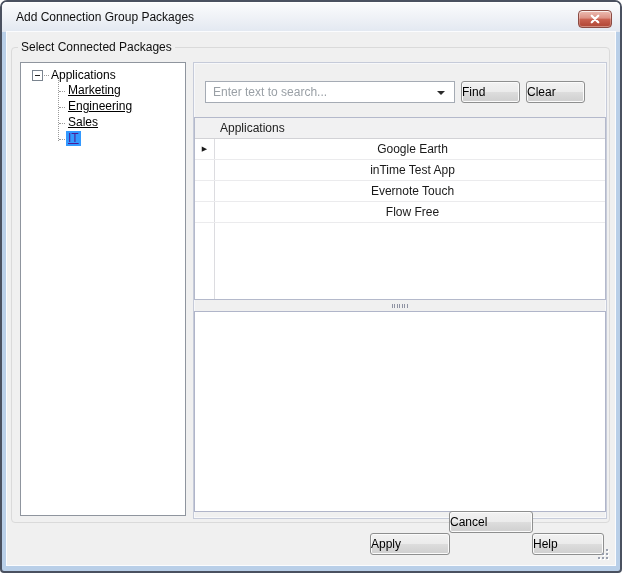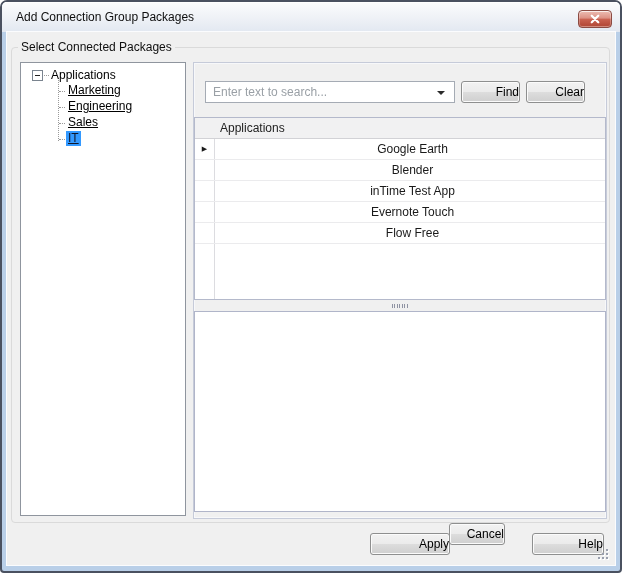--- a/index.html
+++ b/index.html
@@ -71,21 +71,21 @@
   .tree-children{position:absolute;left:0;top:20px;width:100%;}
   .tree-row{position:relative;height:16px;}
   .tree-row::before{
     content:"";position:absolute;left:38px;top:8px;width:6px;border-top:1px dotted #9a9a9a;
   }
   .tree-label{
     display:inline-block;margin-left:45px;line-height:15px;padding:0 2px;
     white-space:nowrap;
     text-decoration:underline;
   }
-  .tree-row.selected .tree-label{background:#3399ff;color:#0f172a;}
+  .tree-row.selected .tree-label{background:#3399ff;color:#4c1d95;}
   
   .right-panel{
     position:absolute;left:193px;top:62px;width:414px;height:457px;
     box-sizing:border-box;background:#f0f0f0;
     border:1px solid #c6cbd9;box-shadow:inset 0 0 0 1px #f7f8fa;
   }
   .search-combo{
     position:absolute;left:205px;top:81px;width:250px;height:22px;box-sizing:border-box;
     background:#fff;border:1px solid #a5abb4;
   }
@@ -99,21 +99,21 @@
     position:absolute;right:9px;top:9px;width:0;height:0;
     border-left:4px solid transparent;border-right:4px solid transparent;
     border-top:4px solid #2b2b2b;
   }
   .btn{
     position:absolute;box-sizing:border-box;height:22px;
     border:1px solid #8e8f8f;border-radius:3px;
     background:linear-gradient(#f2f2f2 0%,#ebebeb 50%,#dddddd 50%,#cfcfcf 100%);
     box-shadow:inset 0 0 0 1px #fbfbfb;
     font:12px "Liberation Sans",sans-serif;color:#000;
-    text-align:right;line-height:20px;cursor:default;
+    text-align:left;line-height:20px;cursor:default;
   }
   .btn-find{left:461px;top:81px;width:59px;}
   .btn-clear{left:526px;top:81px;width:59px;}
   
   .grid-box{
     position:absolute;left:194px;top:117px;width:412px;height:183px;box-sizing:border-box;
     background:#fff;border:1px solid #b4b9cb;
   }
   .grid-indicator-line{
     position:absolute;left:19px;top:0;bottom:0;width:1px;background:#dcdce0;
@@ -137,21 +137,21 @@
   .splitter-grip{
     position:absolute;left:50%;top:4px;width:16px;height:4px;transform:translateX(-50%);
     background:repeating-linear-gradient(90deg,#8f93a3 0 1px,transparent 1px 2.5px);
   }
   .lower-box{
     position:absolute;left:194px;top:311px;width:412px;height:201px;box-sizing:border-box;
     background:#fff;border:1px solid #b0b5c9;
   }
   
   .btn-apply{left:370px;top:533px;width:80px;}
-  .btn-cancel{left:449px;top:523px;width:56px;}
+  .btn-cancel{left:449px;top:511px;width:84px;}
   .btn-help{left:532px;top:533px;width:72px;}
   .resize-grip{
     position:absolute;left:598px;top:549px;width:12px;height:12px;
   }
   .resize-grip i{
     position:absolute;width:2px;height:2px;background:#9aa0ae;
     box-shadow:1px 1px 0 #ffffff;
   }
   .resize-grip i:nth-child(1){left:8px;top:8px;}
   .resize-grip i:nth-child(2){left:8px;top:4px;}
@@ -219,24 +219,20 @@
     <div class="grid-header">
       <span class="grid-header-label">Applications</span>
     </div>
     <div class="grid-rows">
         <div class="grid-row">
         <span class="row-indicator">▶</span>
         <span class="row-label">Google Earth</span>
       </div>
         <div class="grid-row">
         <span class="row-indicator"></span>
-        <span class="row-label">Blender</span>
-      </div>
-        <div class="grid-row">
-        <span class="row-indicator"></span>
         <span class="row-label">inTime Test App</span>
       </div>
         <div class="grid-row">
         <span class="row-indicator"></span>
         <span class="row-label">Evernote Touch</span>
       </div>
         <div class="grid-row">
         <span class="row-indicator"></span>
         <span class="row-label">Flow Free</span>
       </div>

